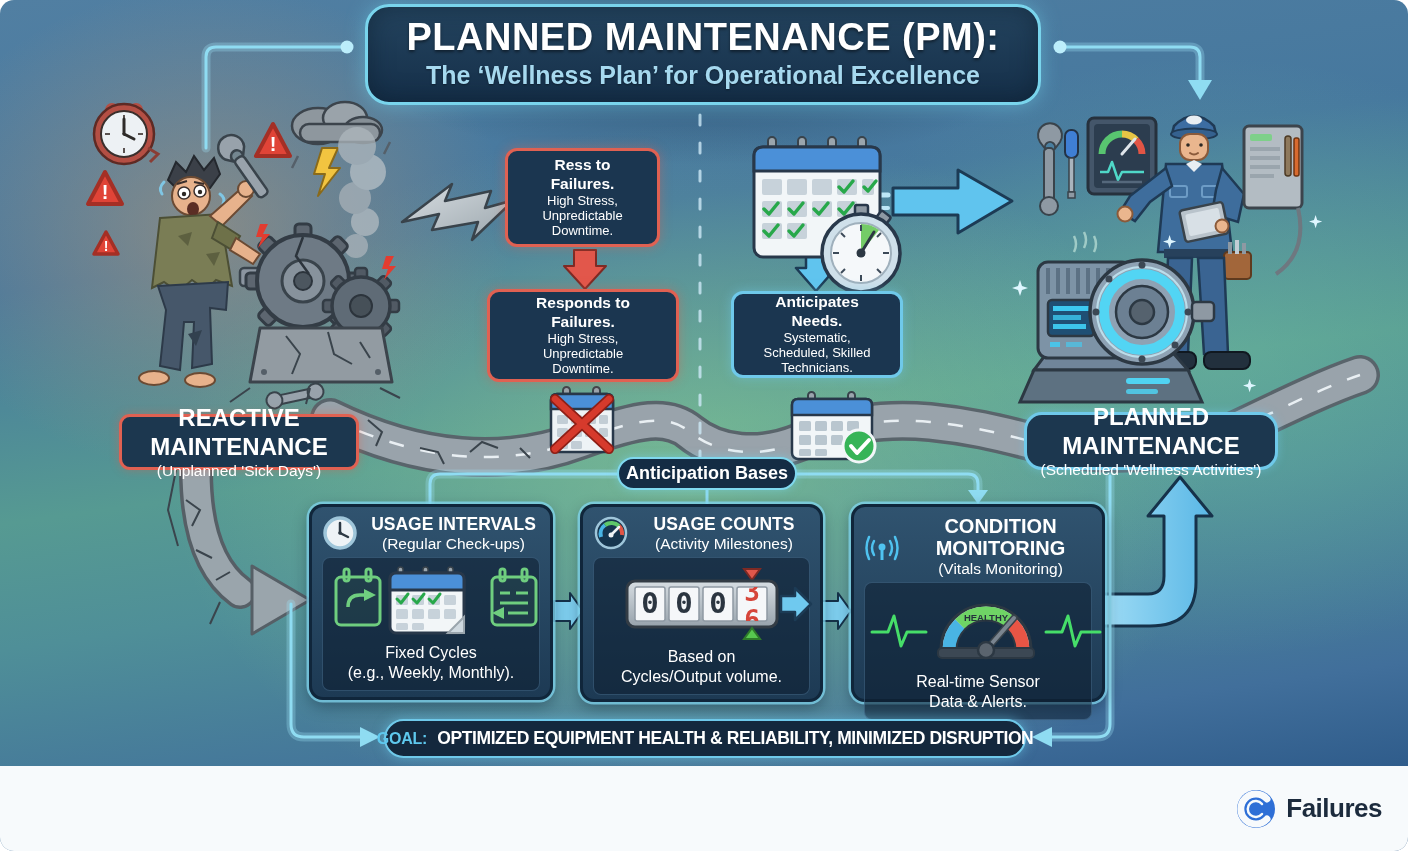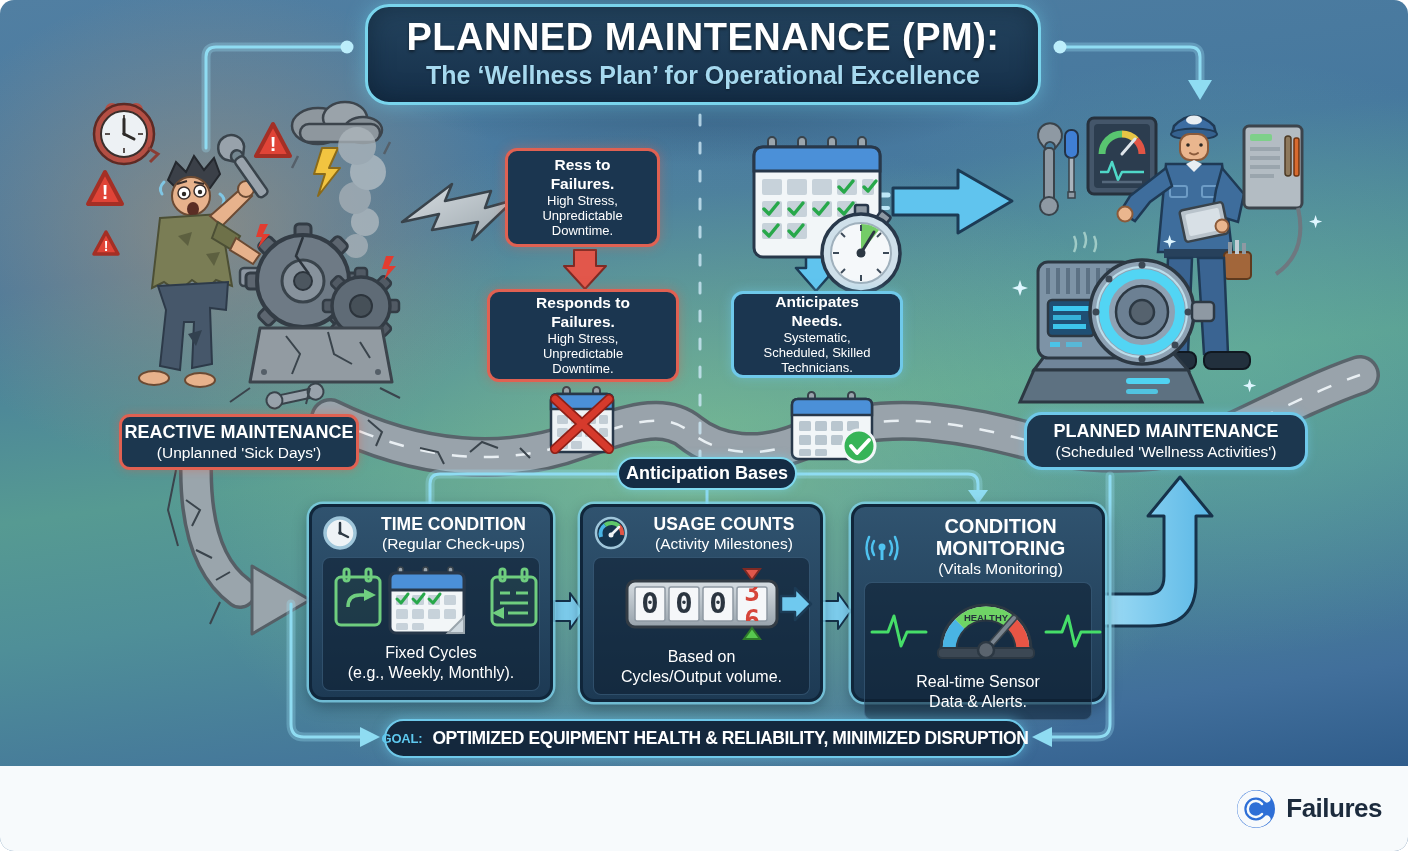--- a/index.html
+++ b/index.html
@@ -26,22 +26,22 @@
   .step-body{font-size:13px;}
   .sb1{left:505px;top:148px;width:155px;height:99px;}
   .sb2{left:487px;top:289px;width:192px;height:93px;}
   .sb3{left:731px;top:291px;width:172px;height:87px;}
   
   .label-box{box-sizing:border-box;background:#1c374f;border-radius:11px;color:#fff;text-align:center;
     display:flex;flex-direction:column;justify-content:center;line-height:1.2;}
   .label-box.red{border:3px solid #e06152;box-shadow:0 0 10px rgba(226,92,72,.4);}
   .label-box.blue{border:3px solid #6fc9ea;box-shadow:0 0 10px rgba(110,205,240,.45);}
   .lb-reactive{left:119px;top:414px;width:240px;height:56px;}
-  .lb-planned{left:1024px;top:412px;width:284px;height:58px;border-radius:18px;}
-  .label-title{font-weight:800;font-size:18px;}
+  .lb-planned{left:1024px;top:412px;width:254px;height:58px;border-radius:18px;}
+  .label-title{font-weight:800;font-size:24px;}
   .label-sub{font-size:15.5px;}
   
   .pill{left:617px;top:457px;width:180px;height:33px;box-sizing:border-box;background:#142c44;
     border:2.5px solid #7fd8ee;border-radius:17px;color:#fff;font-weight:800;font-size:18px;
     display:flex;align-items:center;justify-content:center;box-shadow:0 0 10px rgba(120,215,240,.5);}
   
   .card{box-sizing:border-box;background:linear-gradient(180deg,#30536f,#1d3a54);border:3px solid #10263b;
     border-radius:14px;box-shadow:0 0 0 2.5px rgba(130,215,240,.75),0 6px 16px rgba(8,26,44,.4);color:#fff;}
   .card1{left:309px;top:504px;width:244px;height:196px;}
   .card2{left:580px;top:504px;width:243px;height:198px;}
@@ -51,21 +51,21 @@
   .card-title{font-weight:800;font-size:17.5px;}
   .card3 .card-title{font-size:20px;}
   .card-sub{font-size:15.5px;}
   .card-panel{margin:3px 10px 10px;background:rgba(12,30,48,.55);border:1.5px solid rgba(100,150,190,.35);
     border-radius:8px;padding:5px 3px 7px;text-align:center;}
   .card-line{font-size:16px;line-height:1.25;}
   
   .goal{left:384px;top:719px;width:642px;height:39px;box-sizing:border-box;background:#14283d;
     border:2.5px solid #6fc9ea;border-radius:20px;display:flex;align-items:center;justify-content:center;
     white-space:nowrap;box-shadow:0 0 12px rgba(110,205,240,.5);}
-  .goal-prefix{color:#5ec8ee;font-weight:800;font-size:13px;letter-spacing:-.2px;margin-right:2px;}
+  .goal-prefix{color:#5ec8ee;font-weight:800;font-size:16px;letter-spacing:-.2px;margin-right:2px;}
   .goal-text{color:#fff;font-weight:700;font-size:17.5px;letter-spacing:-.4px;margin-left:8px;}
   
   .footer{left:0;top:766px;width:1408px;height:85px;background:#f7fafc;}
   .brand{position:absolute;right:26px;top:50%;transform:translateY(-50%);display:flex;align-items:center;gap:8px;}
   .brand-text{font-size:26px;font-weight:800;color:#1c2b3d;letter-spacing:-.5px;}
   
   .cglow{stroke:rgba(160,230,250,.30);stroke-width:9;fill:none;stroke-linecap:round;}
   .cline{stroke:#8fdcf2;stroke-width:3;fill:none;stroke-linecap:round;}
   .chead{fill:#8fdcf2;stroke:none;}
   .roadEdge{stroke:#59646b;stroke-width:40;fill:none;stroke-linecap:round;}
@@ -506,21 +506,21 @@
 
   <div class="abs card card1">
     <div class="card-head">
       <svg width="36" height="36" viewBox="0 0 36 36">
         <circle cx="18" cy="18" r="15" fill="#eef3f6" stroke="#9fc6da" stroke-width="3.5"></circle>
         <line x1="18" y1="18" x2="18" y2="8" stroke="#2c3843" stroke-width="2.5" stroke-linecap="round"></line>
         <line x1="18" y1="18" x2="26" y2="22" stroke="#2c3843" stroke-width="2.5" stroke-linecap="round"></line>
         <circle cx="18" cy="18" r="1.8" fill="#2c3843"></circle>
       </svg>
       <div class="htxt">
-        <div class="card-title">TIME CONDITION</div>
+        <div class="card-title">USAGE INTERVALS</div>
         <div class="card-sub">(Regular Check-ups)</div>
       </div>
     </div>
     <div class="card-panel">
       <svg width="220" height="76" viewBox="0 0 220 76">
         <g stroke="#6fce7f" fill="none" stroke-width="3">
           <rect x="10" y="14" width="44" height="48" rx="5" fill="rgba(110,206,127,.08)"></rect>
           <rect x="18" y="6" width="5" height="12" rx="2.5"></rect>
             <rect x="40" y="6" width="5" height="12" rx="2.5"></rect>
           <path d="M22,44 Q22,32 34,32 H40" stroke-width="3.5"></path>

